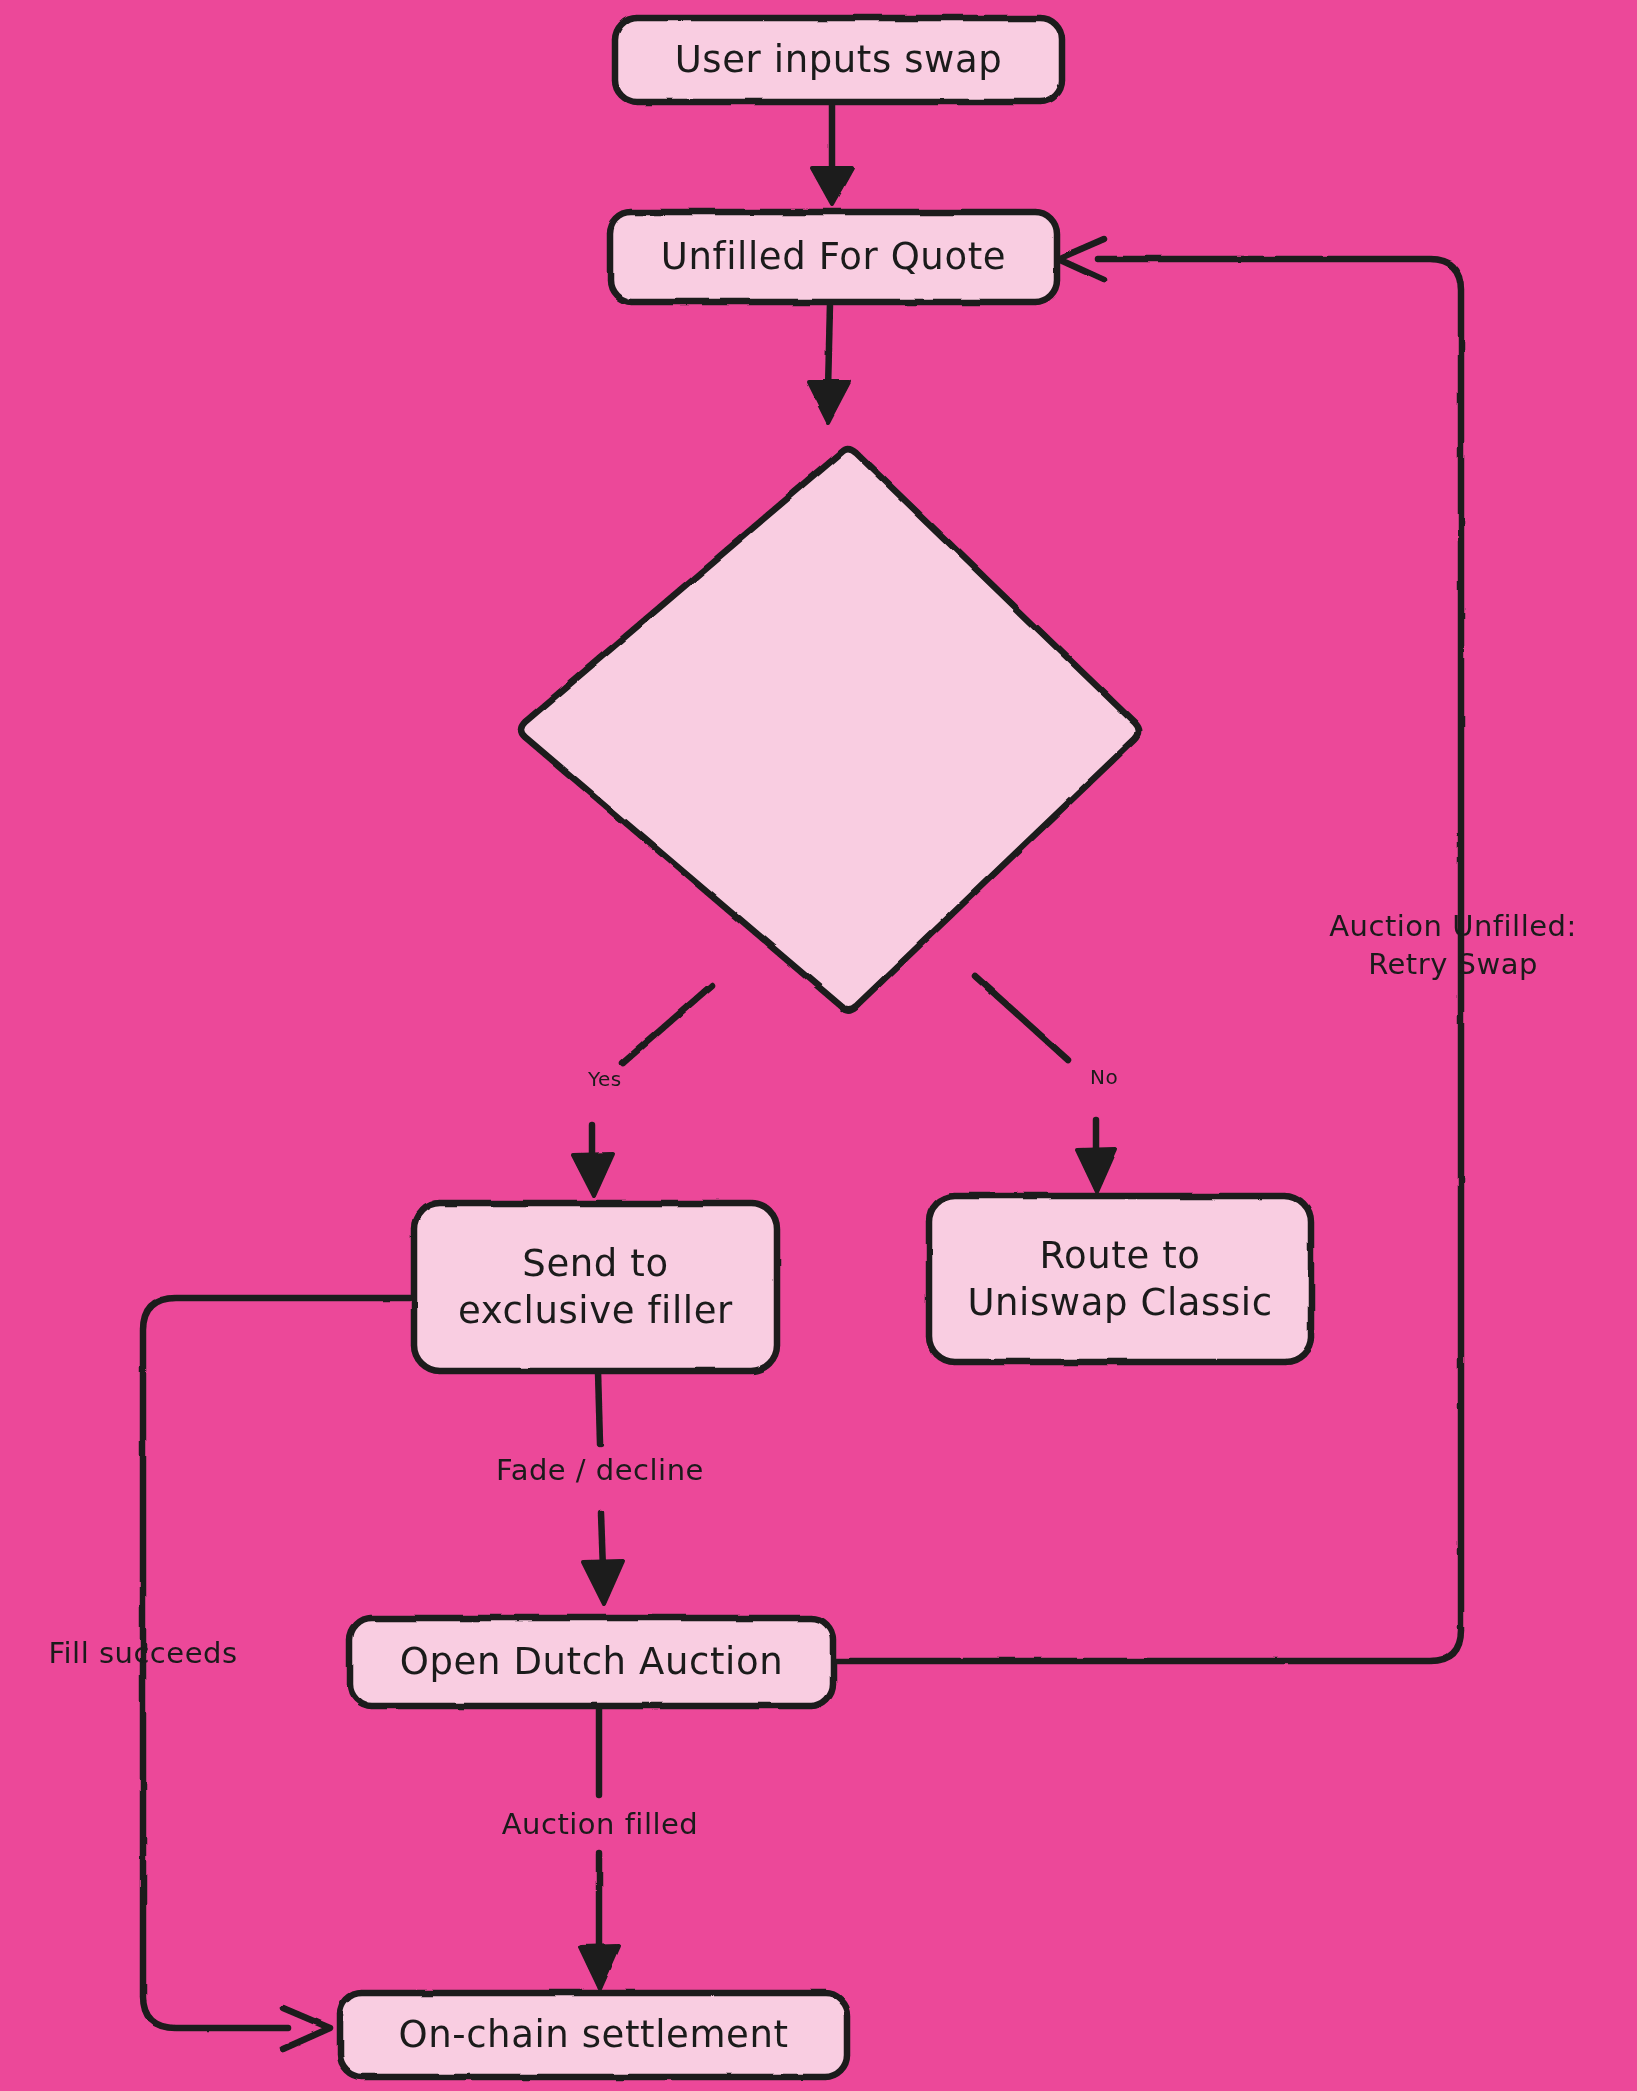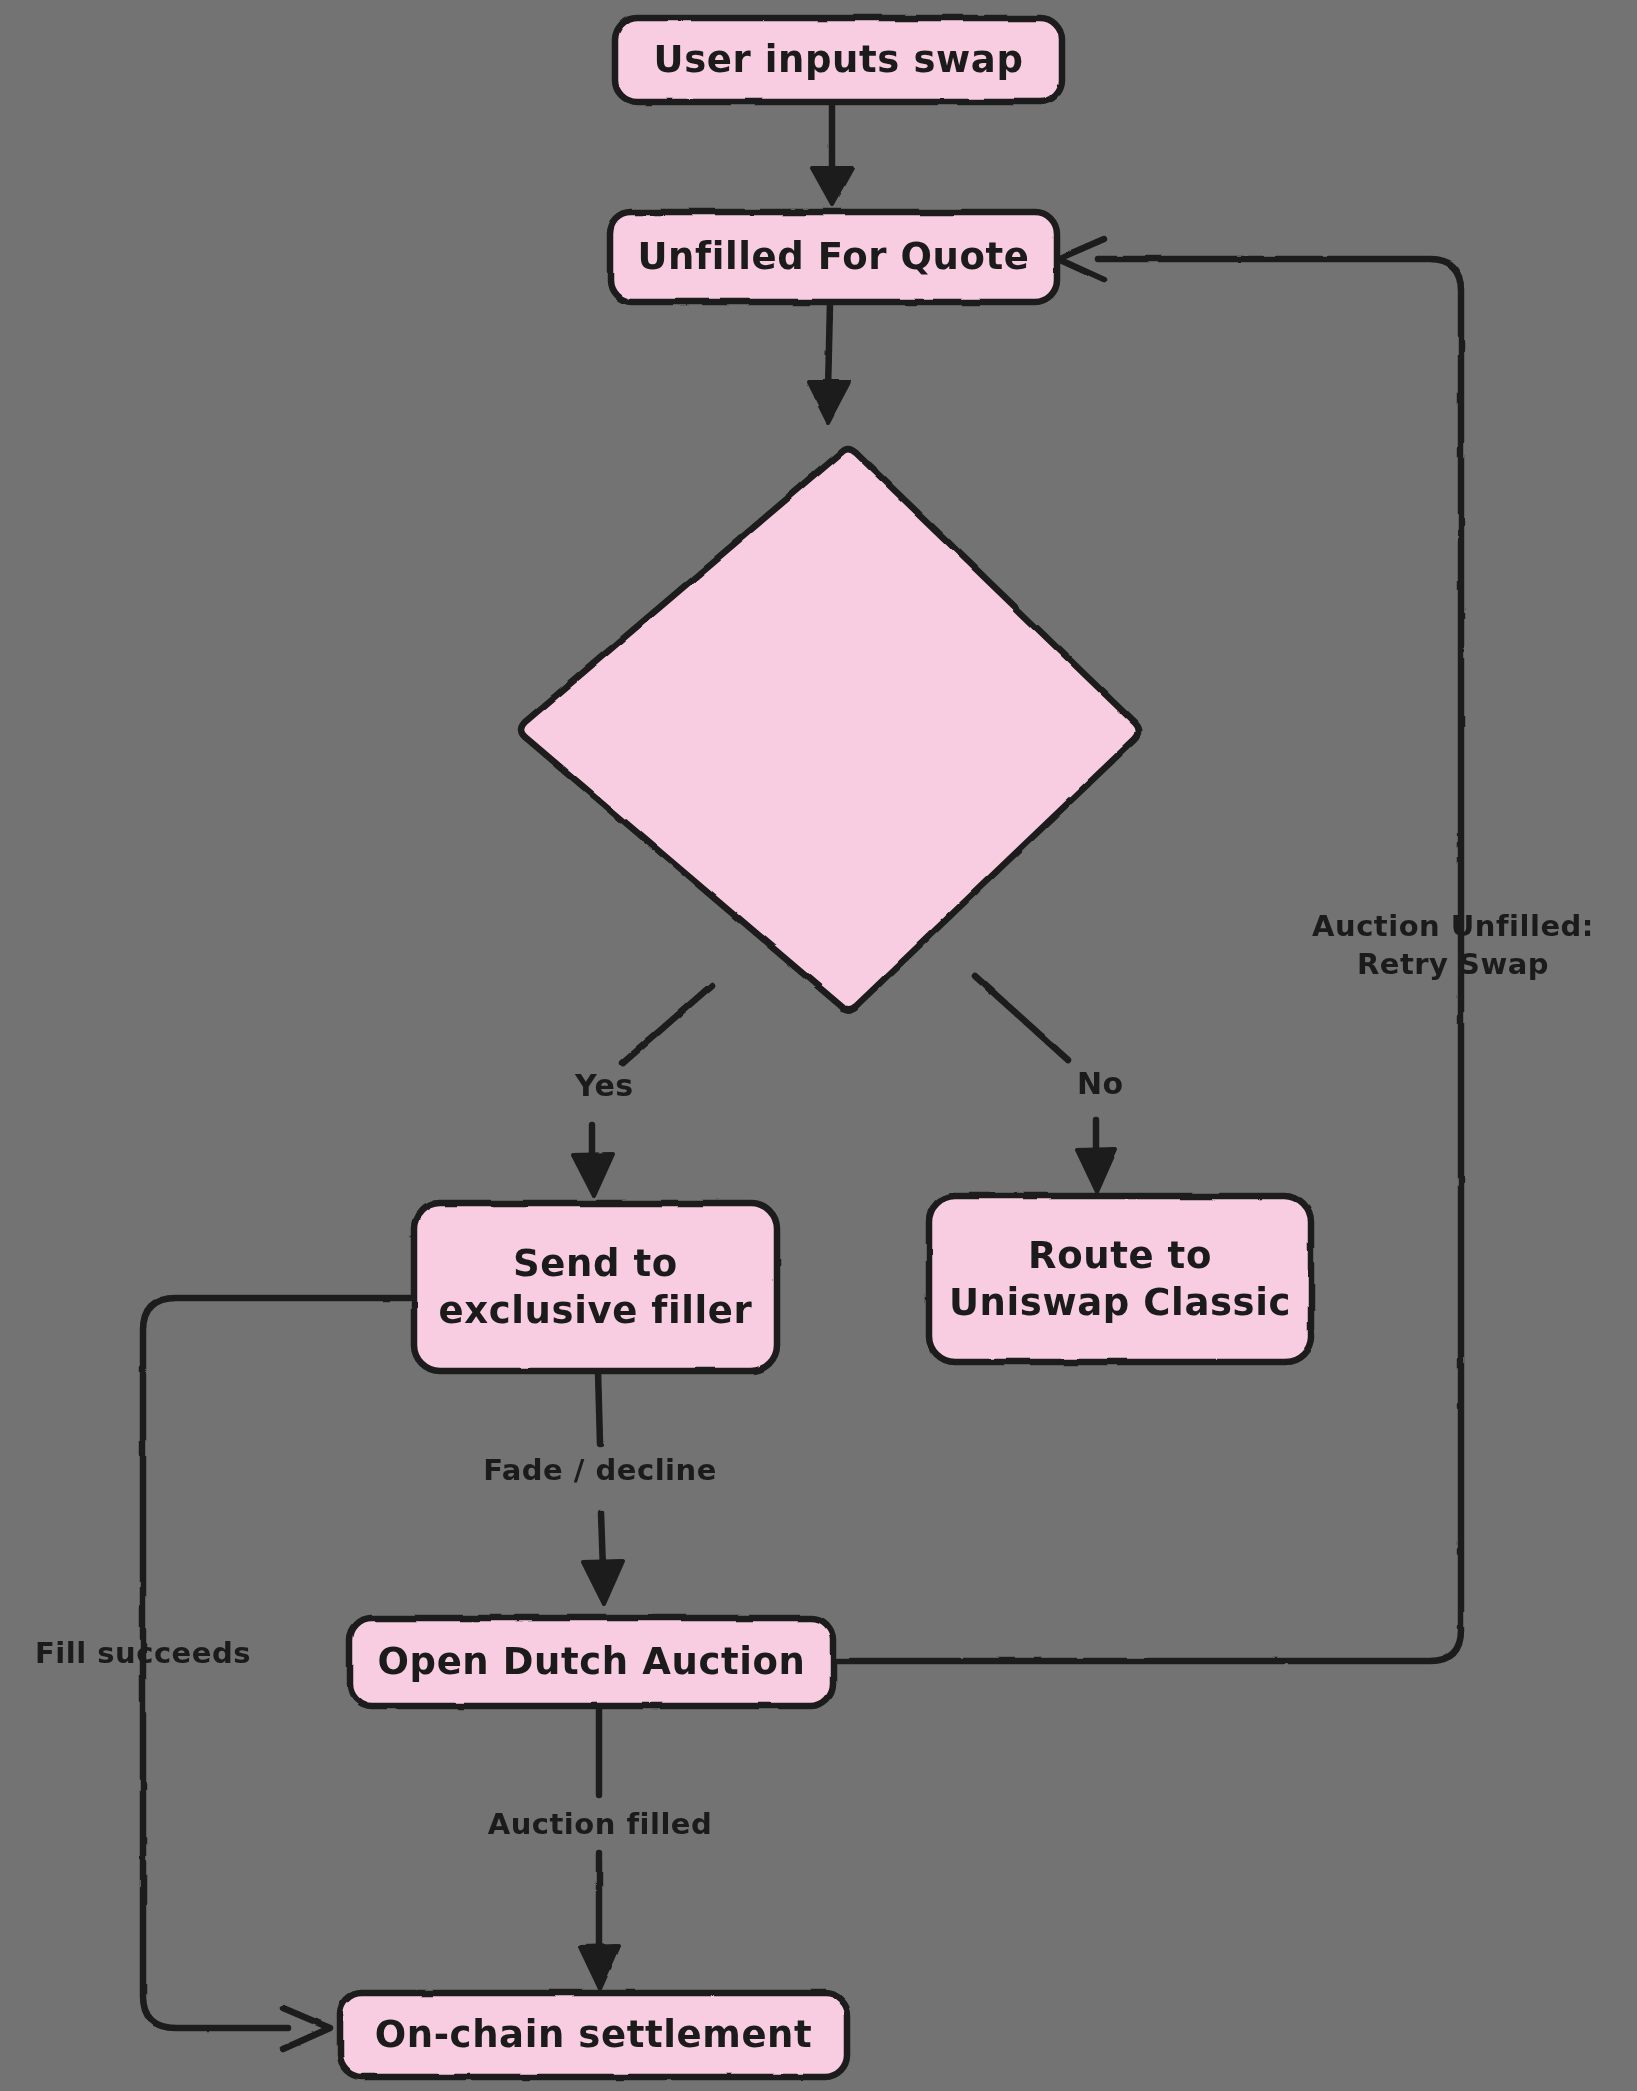--- a/index.html
+++ b/index.html
@@ -7,23 +7,22 @@
     padding: 0;
     background: #ffffff;
   }
   body {
     font-family: "DejaVu Sans", sans-serif;
   }
   #canvas {
     position: relative;
     width: 1637px;
     height: 2091px;
-    background: #737373;
+    background: #ec4899;
     overflow: hidden;
-    font-weight: bold;
   }
   #flow-svg {
     position: absolute;
     left: 0;
     top: 0;
     width: 1637px;
     height: 2091px;
   }
   .node-text {
     position: absolute;
@@ -43,21 +42,22 @@
     position: absolute;
     color: #1b1b1b;
     font-family: "DejaVu Sans", sans-serif;
     font-size: 29px;
     line-height: 1.3;
     letter-spacing: 0.5px;
     text-align: center;
     white-space: pre-line;
   }
   .edge-label.small {
-    font-size: 30px;
+    font-size: 20px;
+    margin-left: 13px;
   }
   .hit {
     position: absolute;
     background: transparent;
   }
 </style>
 </head>
 <body>
 
 <div id="canvas">

